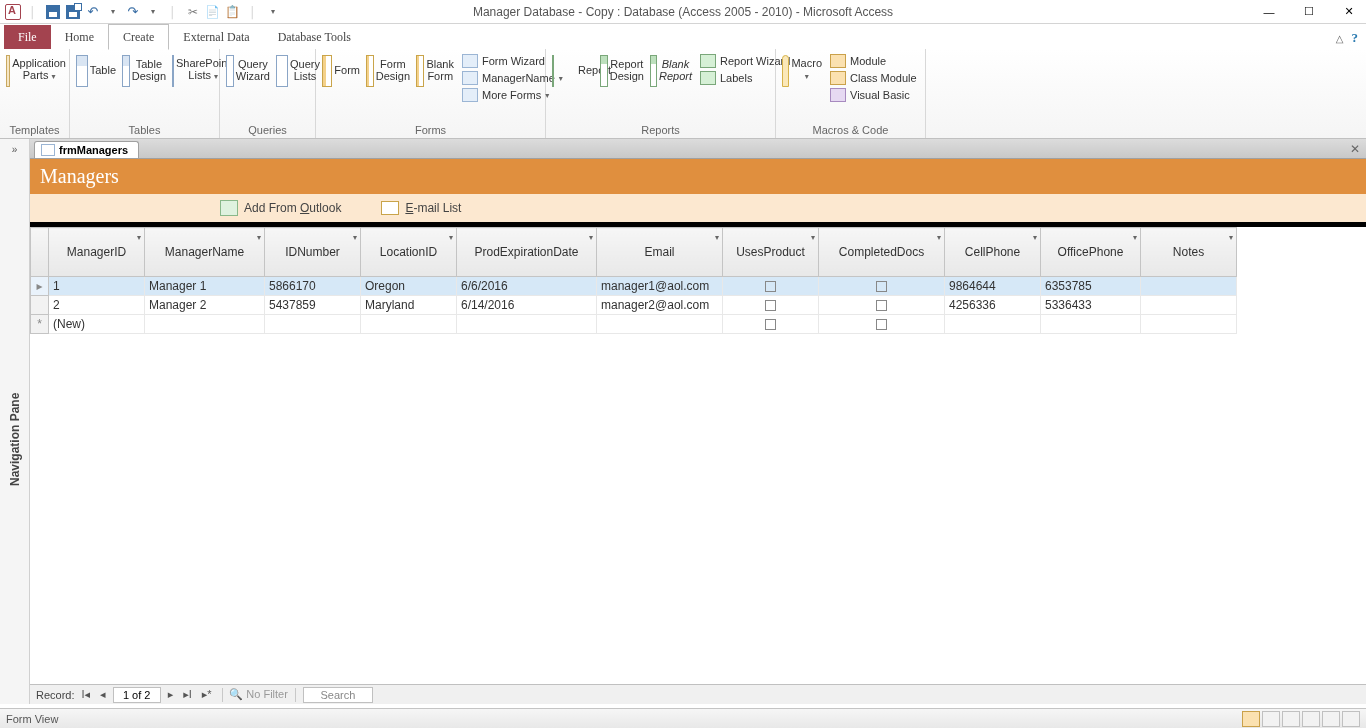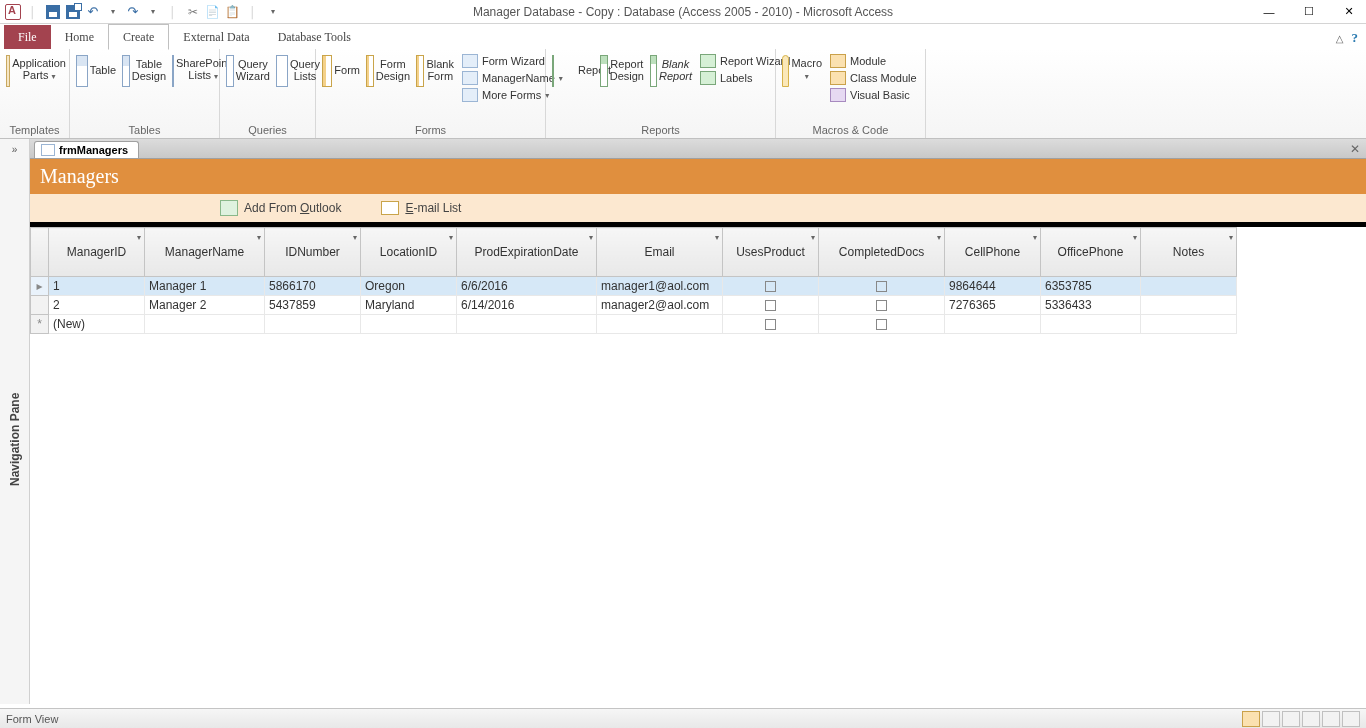--- a/index.html
+++ b/index.html
@@ -352,21 +352,21 @@
               <td>5437859</td>
               <td>Maryland</td>
               <td>6/14/2016</td>
               <td>manager2@aol.com</td>
               <td style="text-align:center">
                 <span class="cbx"></span>
               </td>
               <td style="text-align:center">
                 <span class="cbx"></span>
               </td>
-              <td>7276365</td>
+              <td>4256336</td>
               <td>5336433</td>
               <td></td>
             </tr>
             <tr>
               <td class="row-sel">*</td>
               <td>(New)</td>
               <td></td>
               <td></td>
               <td></td>
               <td></td>
@@ -378,20 +378,33 @@
                 <span class="cbx"></span>
               </td>
               <td></td>
               <td></td>
               <td></td>
             </tr>
           </tbody>
         </table>
     </div>
 
+    <div class="recnav">
+      <span>Record:</span>
+      <span class="navbtn">I◂</span>
+      <span class="navbtn">◂</span>
+      <input value="1 of 2" style="">
+      <span class="navbtn">▸</span>
+      <span class="navbtn">▸I</span>
+      <span class="navbtn">▸*</span>
+      <span class="sep"></span>
+      <span style="color:#999;">🔍 <span>No Filter</span></span>
+      <span class="sep"></span>
+      <input class="search" value="Search" style="">
+    </div>
   </div>
 </div>
 
 <div class="status">
   <span>Form View</span>
   <div class="views">
     <div class="view-btn active"></div>
     <div class="view-btn"></div>
     <div class="view-btn"></div>
     <div class="view-btn"></div>

